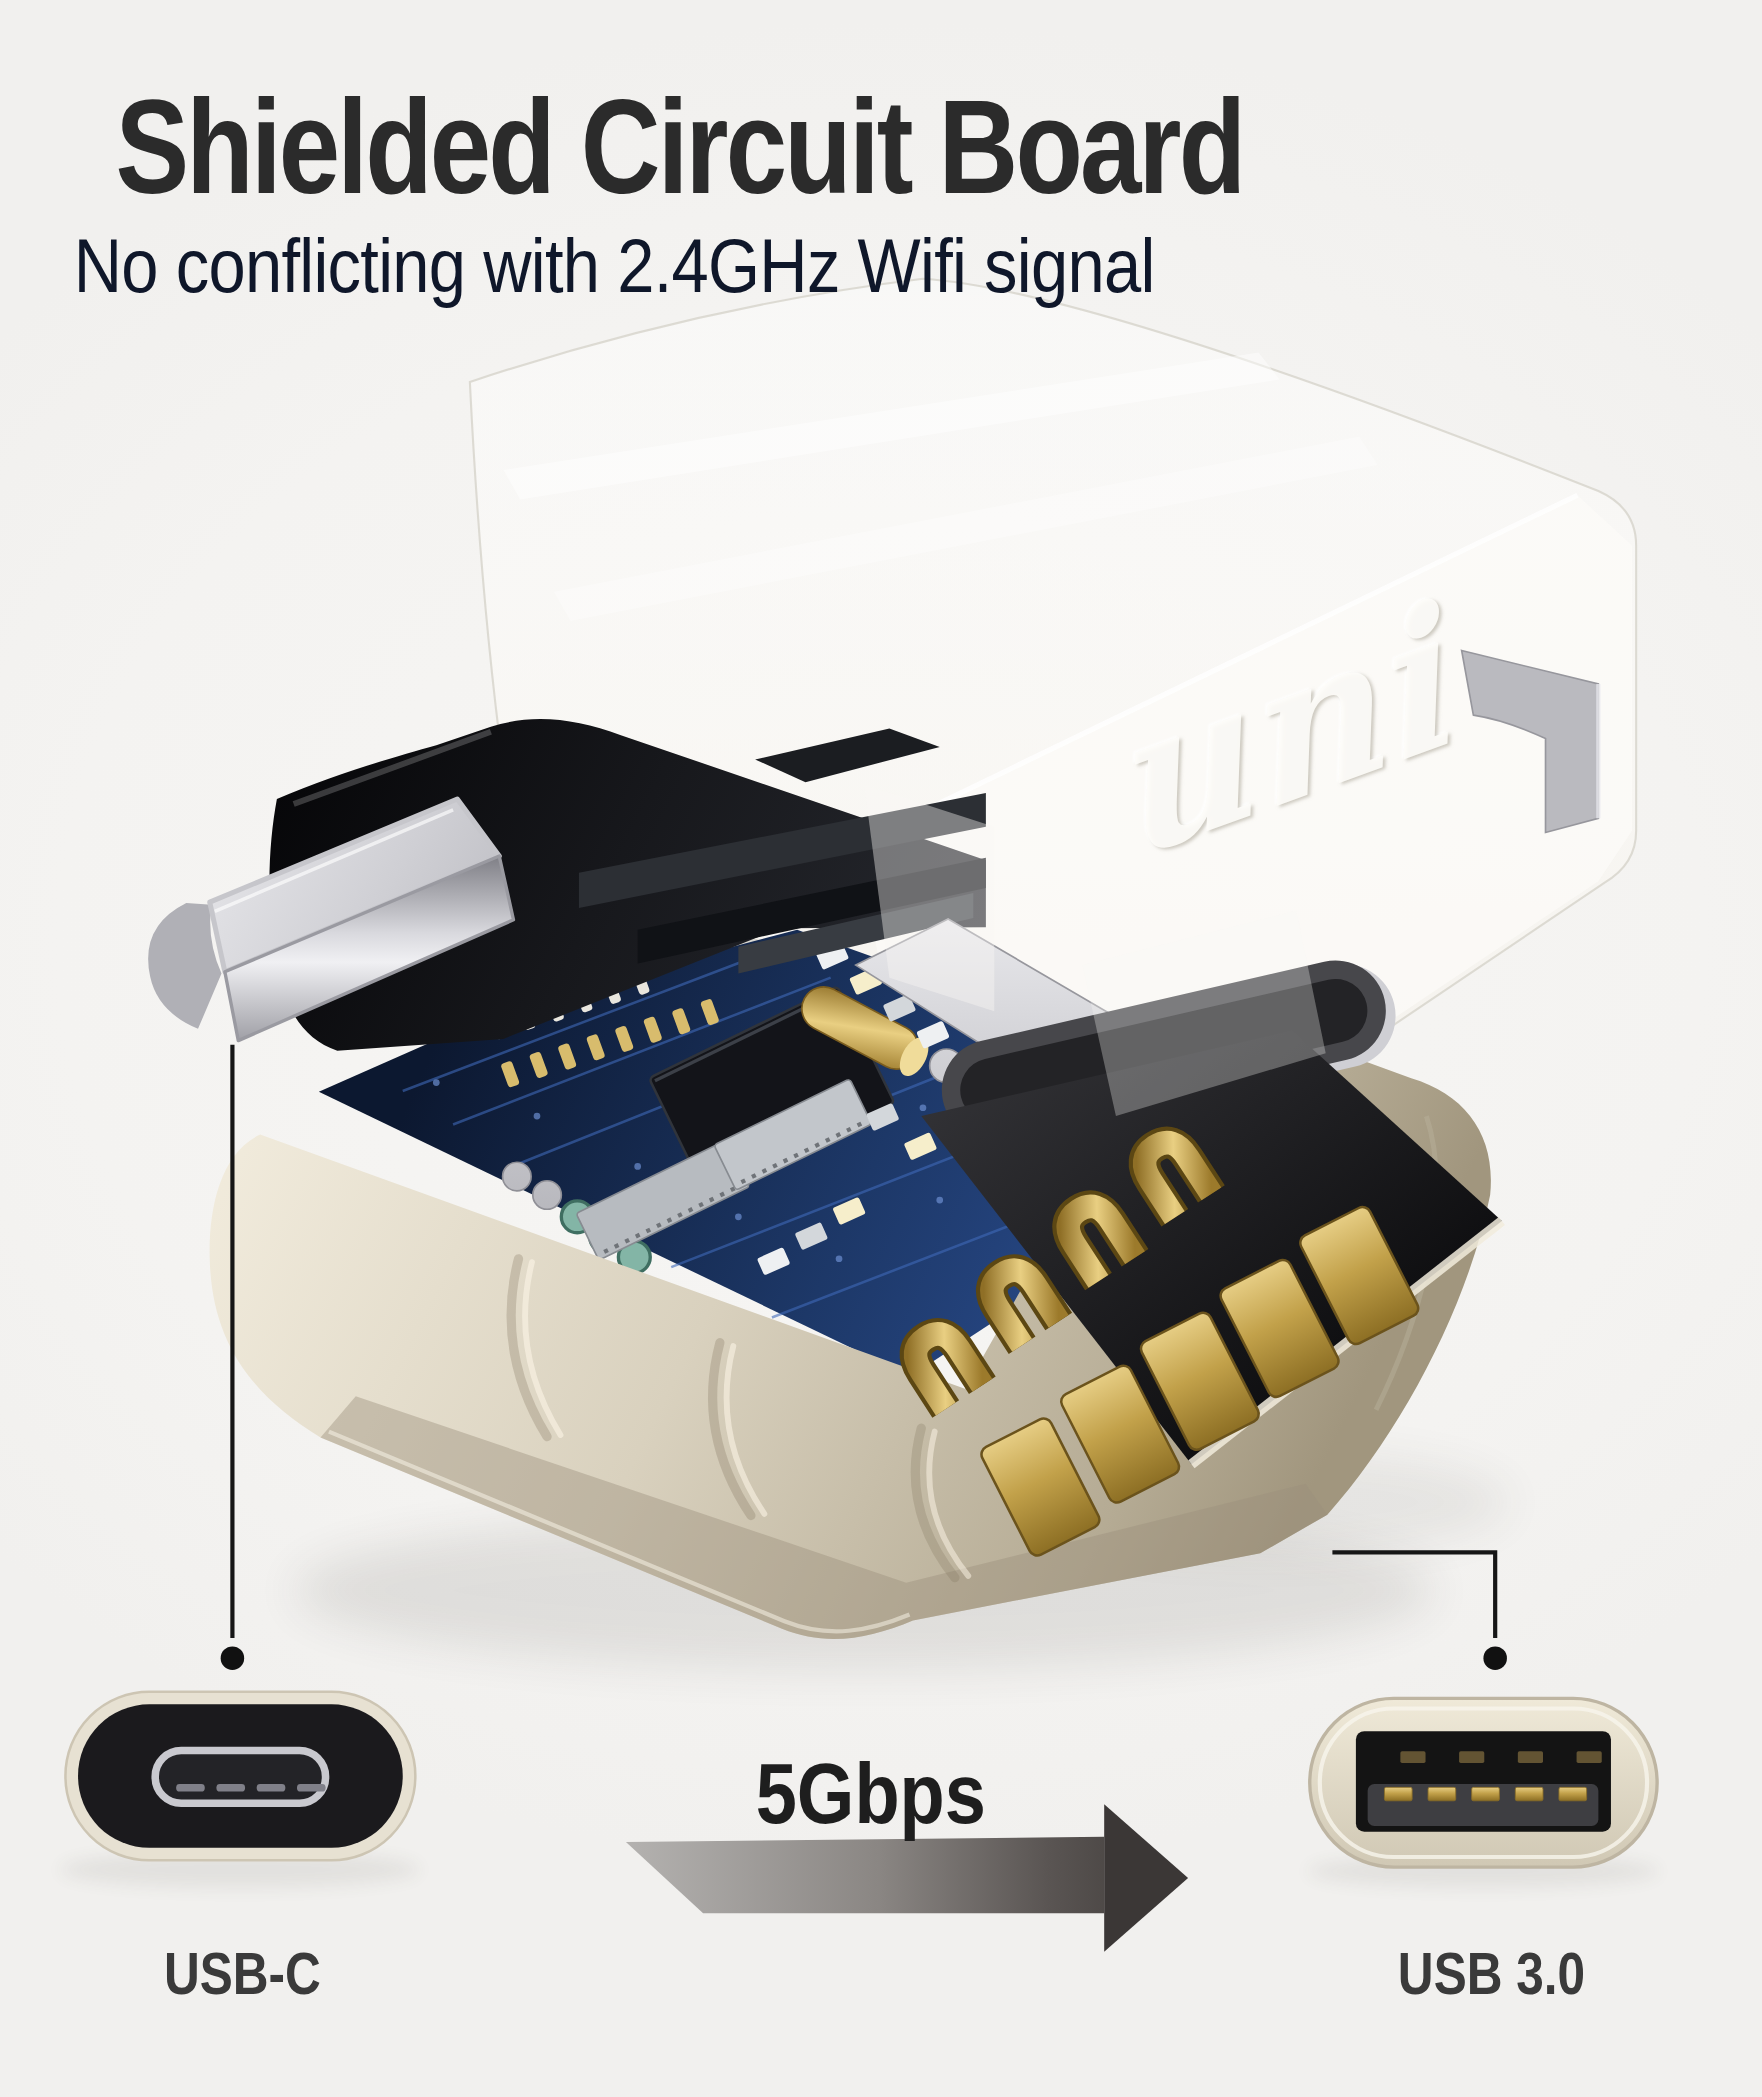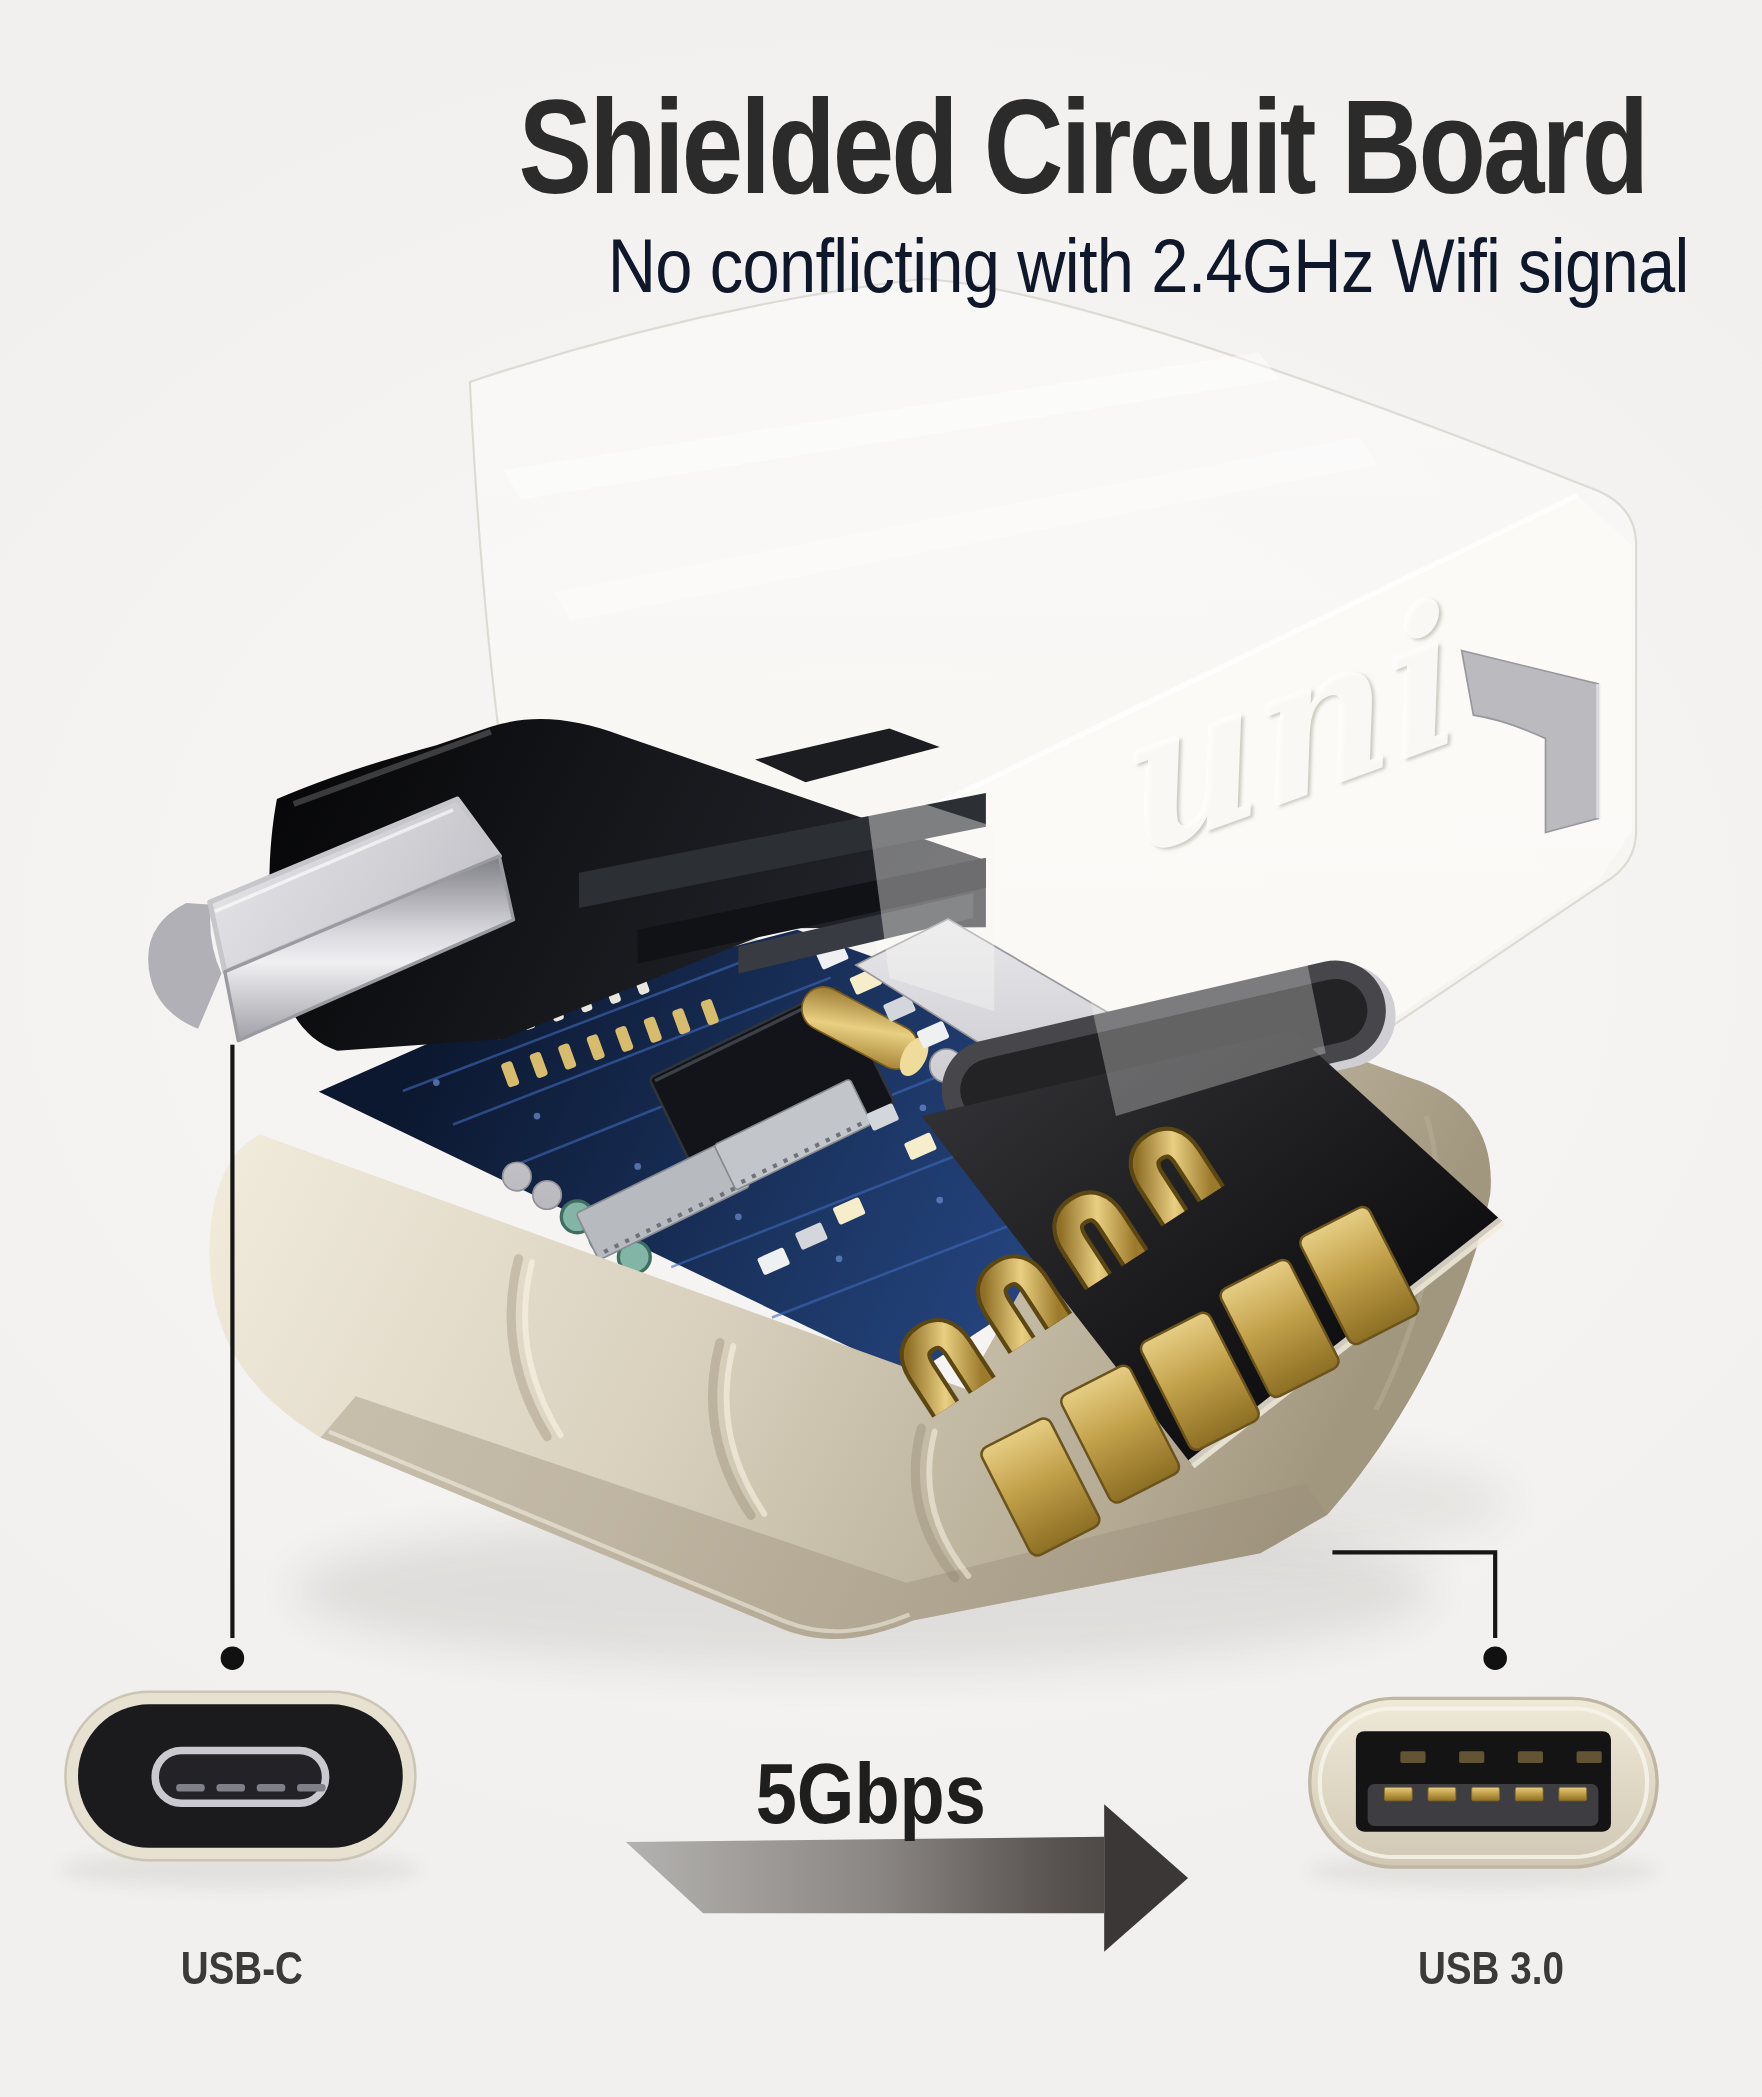--- a/index.html
+++ b/index.html
@@ -1,28 +1,28 @@
 <!DOCTYPE html>
 <html style="font-size:13.4px"><head>
 <meta charset="utf-8">
 <style>
   html,body{margin:0;padding:0;background:#e9e8e6;}
   .canvas{position:relative;width:1762px;height:2098px;background:#f5f4f2;overflow:hidden;
           font-family:"Liberation Sans",sans-serif;}
   .bgGrad{position:absolute;inset:0;
           background:radial-gradient(ellipse 1175px 923px at 50% 45%, #f7f6f4 0%, #f4f3f1 70%, #f1f0ee 100%);}
-  .txt{position:absolute;left:0;width:1762px;text-align:right;color:#2b2b2b;line-height:1;}
+  .txt{position:absolute;left:0;width:1762px;text-align:left;color:#2b2b2b;line-height:1;}
   .title{top:81px;font-size:133px;font-weight:700;letter-spacing:-3.4px;}
   .title .sq{display:inline-block;transform:scaleX(.83);transform-origin:50% 50%;}
   .subtitle{top:228px;font-size:76px;font-weight:400;color:#0f172a;letter-spacing:-0.8px;}
   .subtitle .sq{display:inline-block;transform:scaleX(.88);transform-origin:50% 50%;}
   .speed{position:absolute;top:1750px;left:737px;width:336px;text-align:left;
          font-size:86px;font-weight:700;color:#1e1e1e;line-height:1;}
   .speed .sq{display:inline-block;transform:scaleX(.86);transform-origin:50% 50%;}
-  .portlabel{position:absolute;top:1945px;width:352px;text-align:center;font-size:46px;
+  .portlabel{position:absolute;top:1945px;width:352px;text-align:center;font-size:59px;
              font-weight:700;color:#3a3a3a;line-height:1;}
   .portlabel .sq{display:inline-block;transform:scaleX(.84);transform-origin:50% 50%;}
   .lab-left{left:66px;}
   .lab-right{left:1315px;}
   .shellLogo{position:absolute;left:1057px;top:579px;width:470px;height:302px;
              display:flex;align-items:center;justify-content:center;
              transform:rotate(-20deg) skewX(-12deg);transform-origin:50% 50%;
              font-family:"DejaVu Serif",serif;font-style:italic;font-weight:700;
              font-size:189px;color:rgba(253,252,249,0.92);letter-spacing:1.7px;
              text-shadow:2.5px 2.5px 3.4px rgba(168,162,148,.55), -1.7px -1.7px 2.5px rgba(255,255,255,.95);

